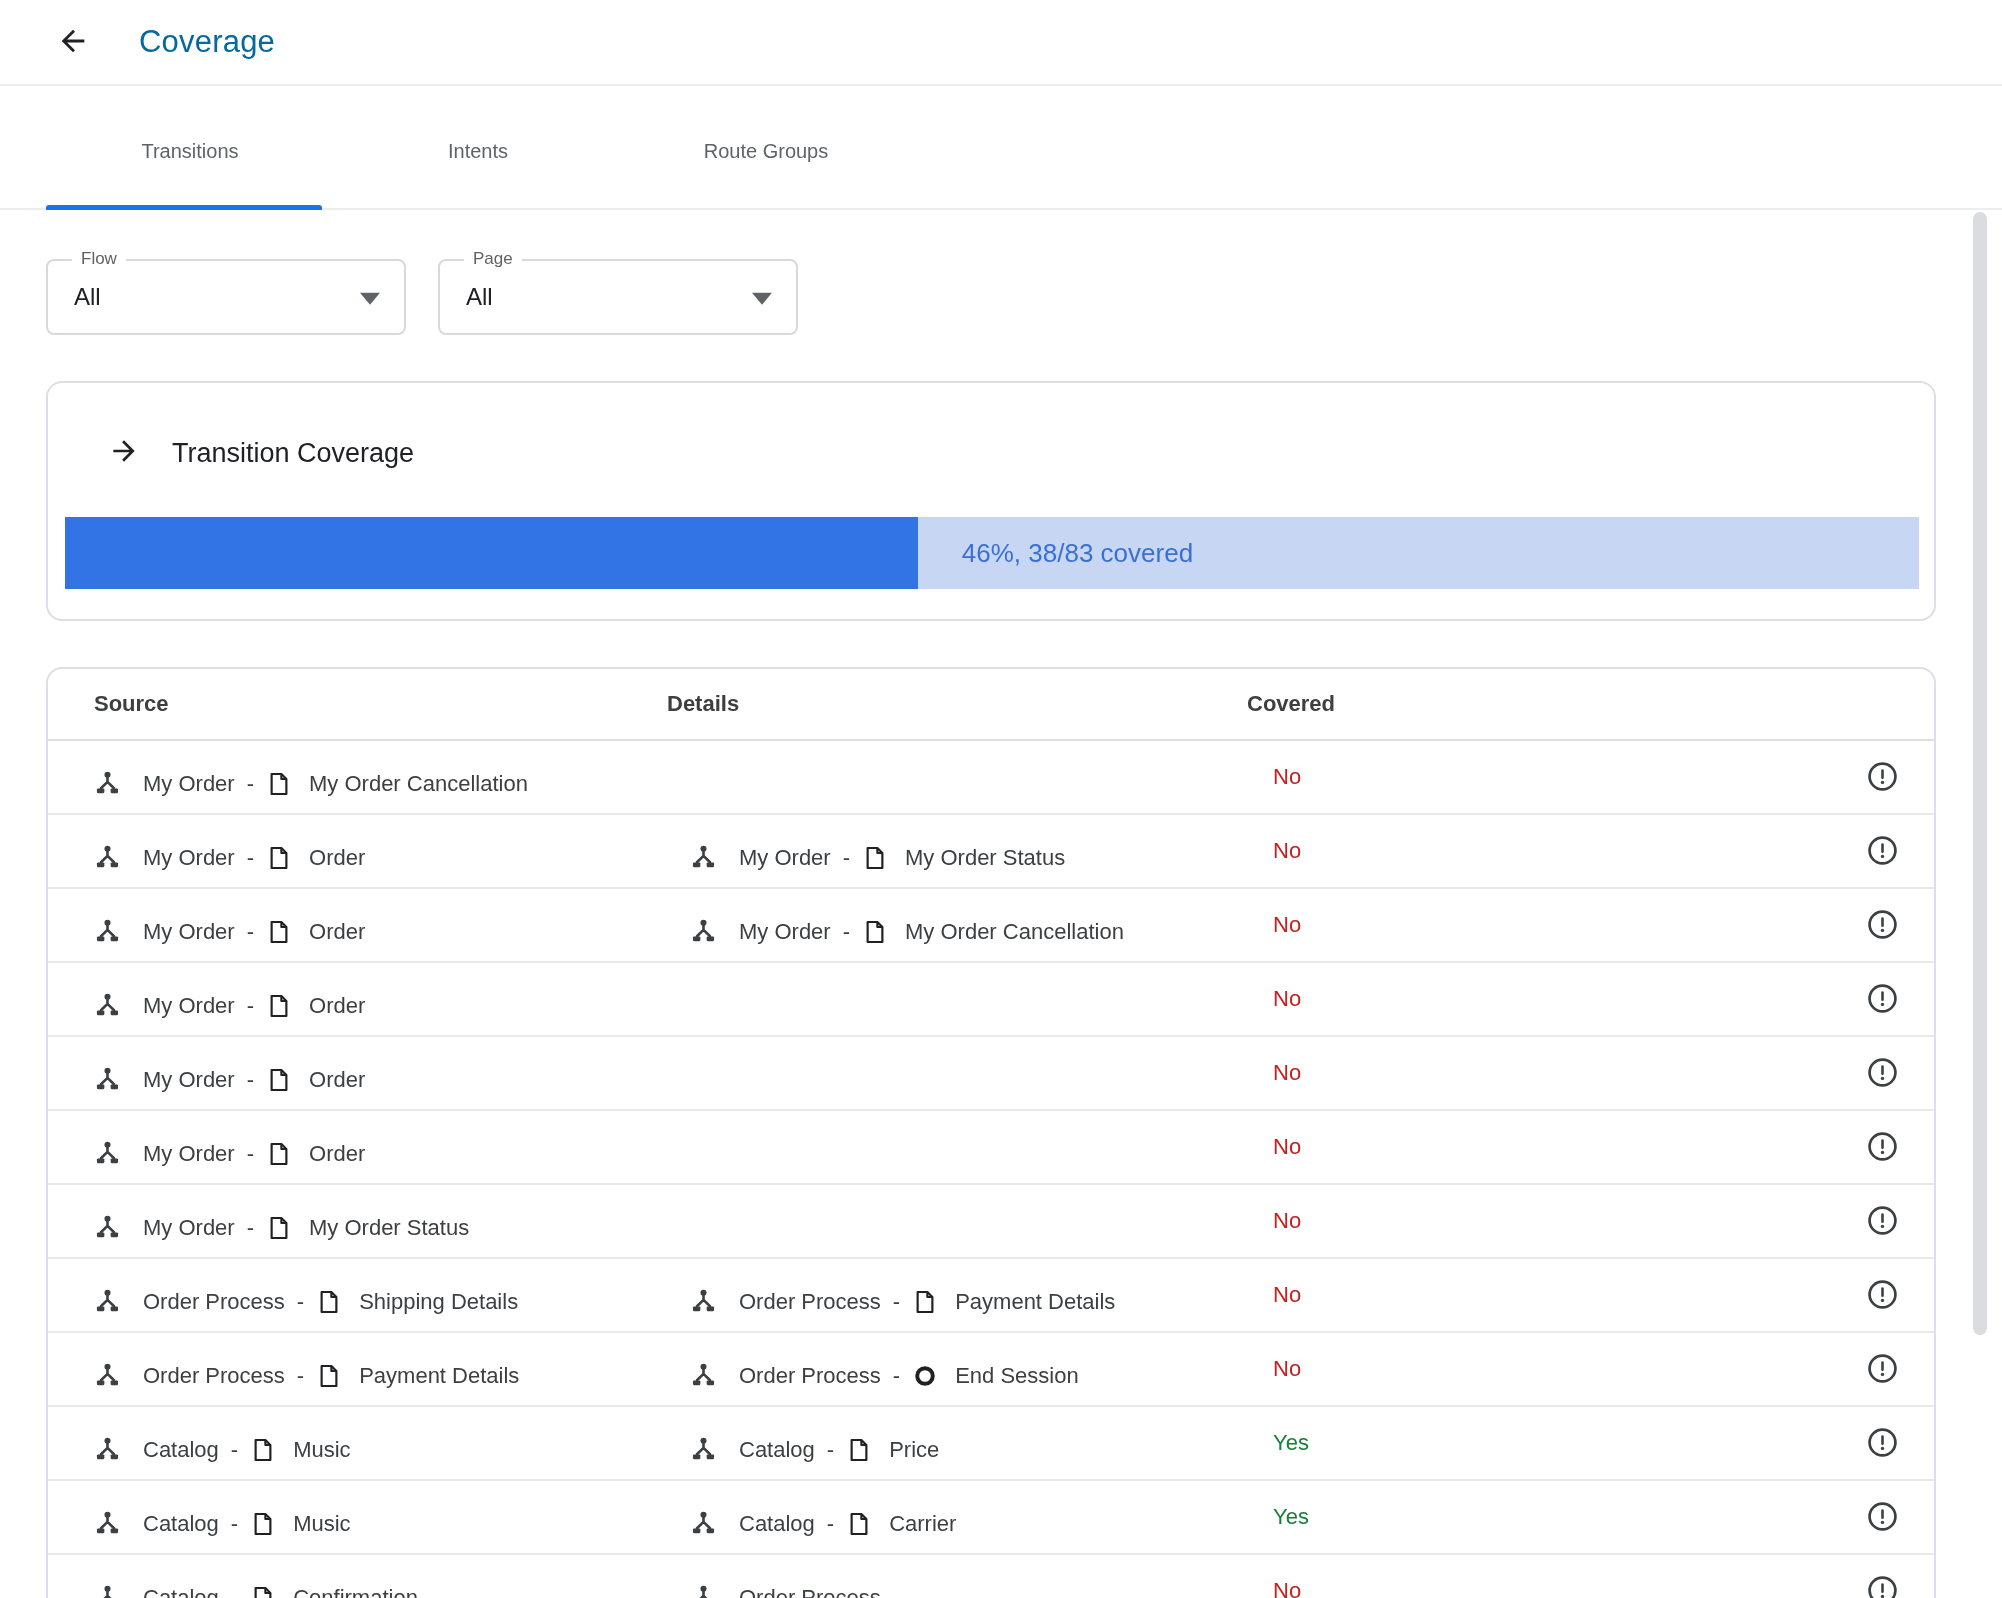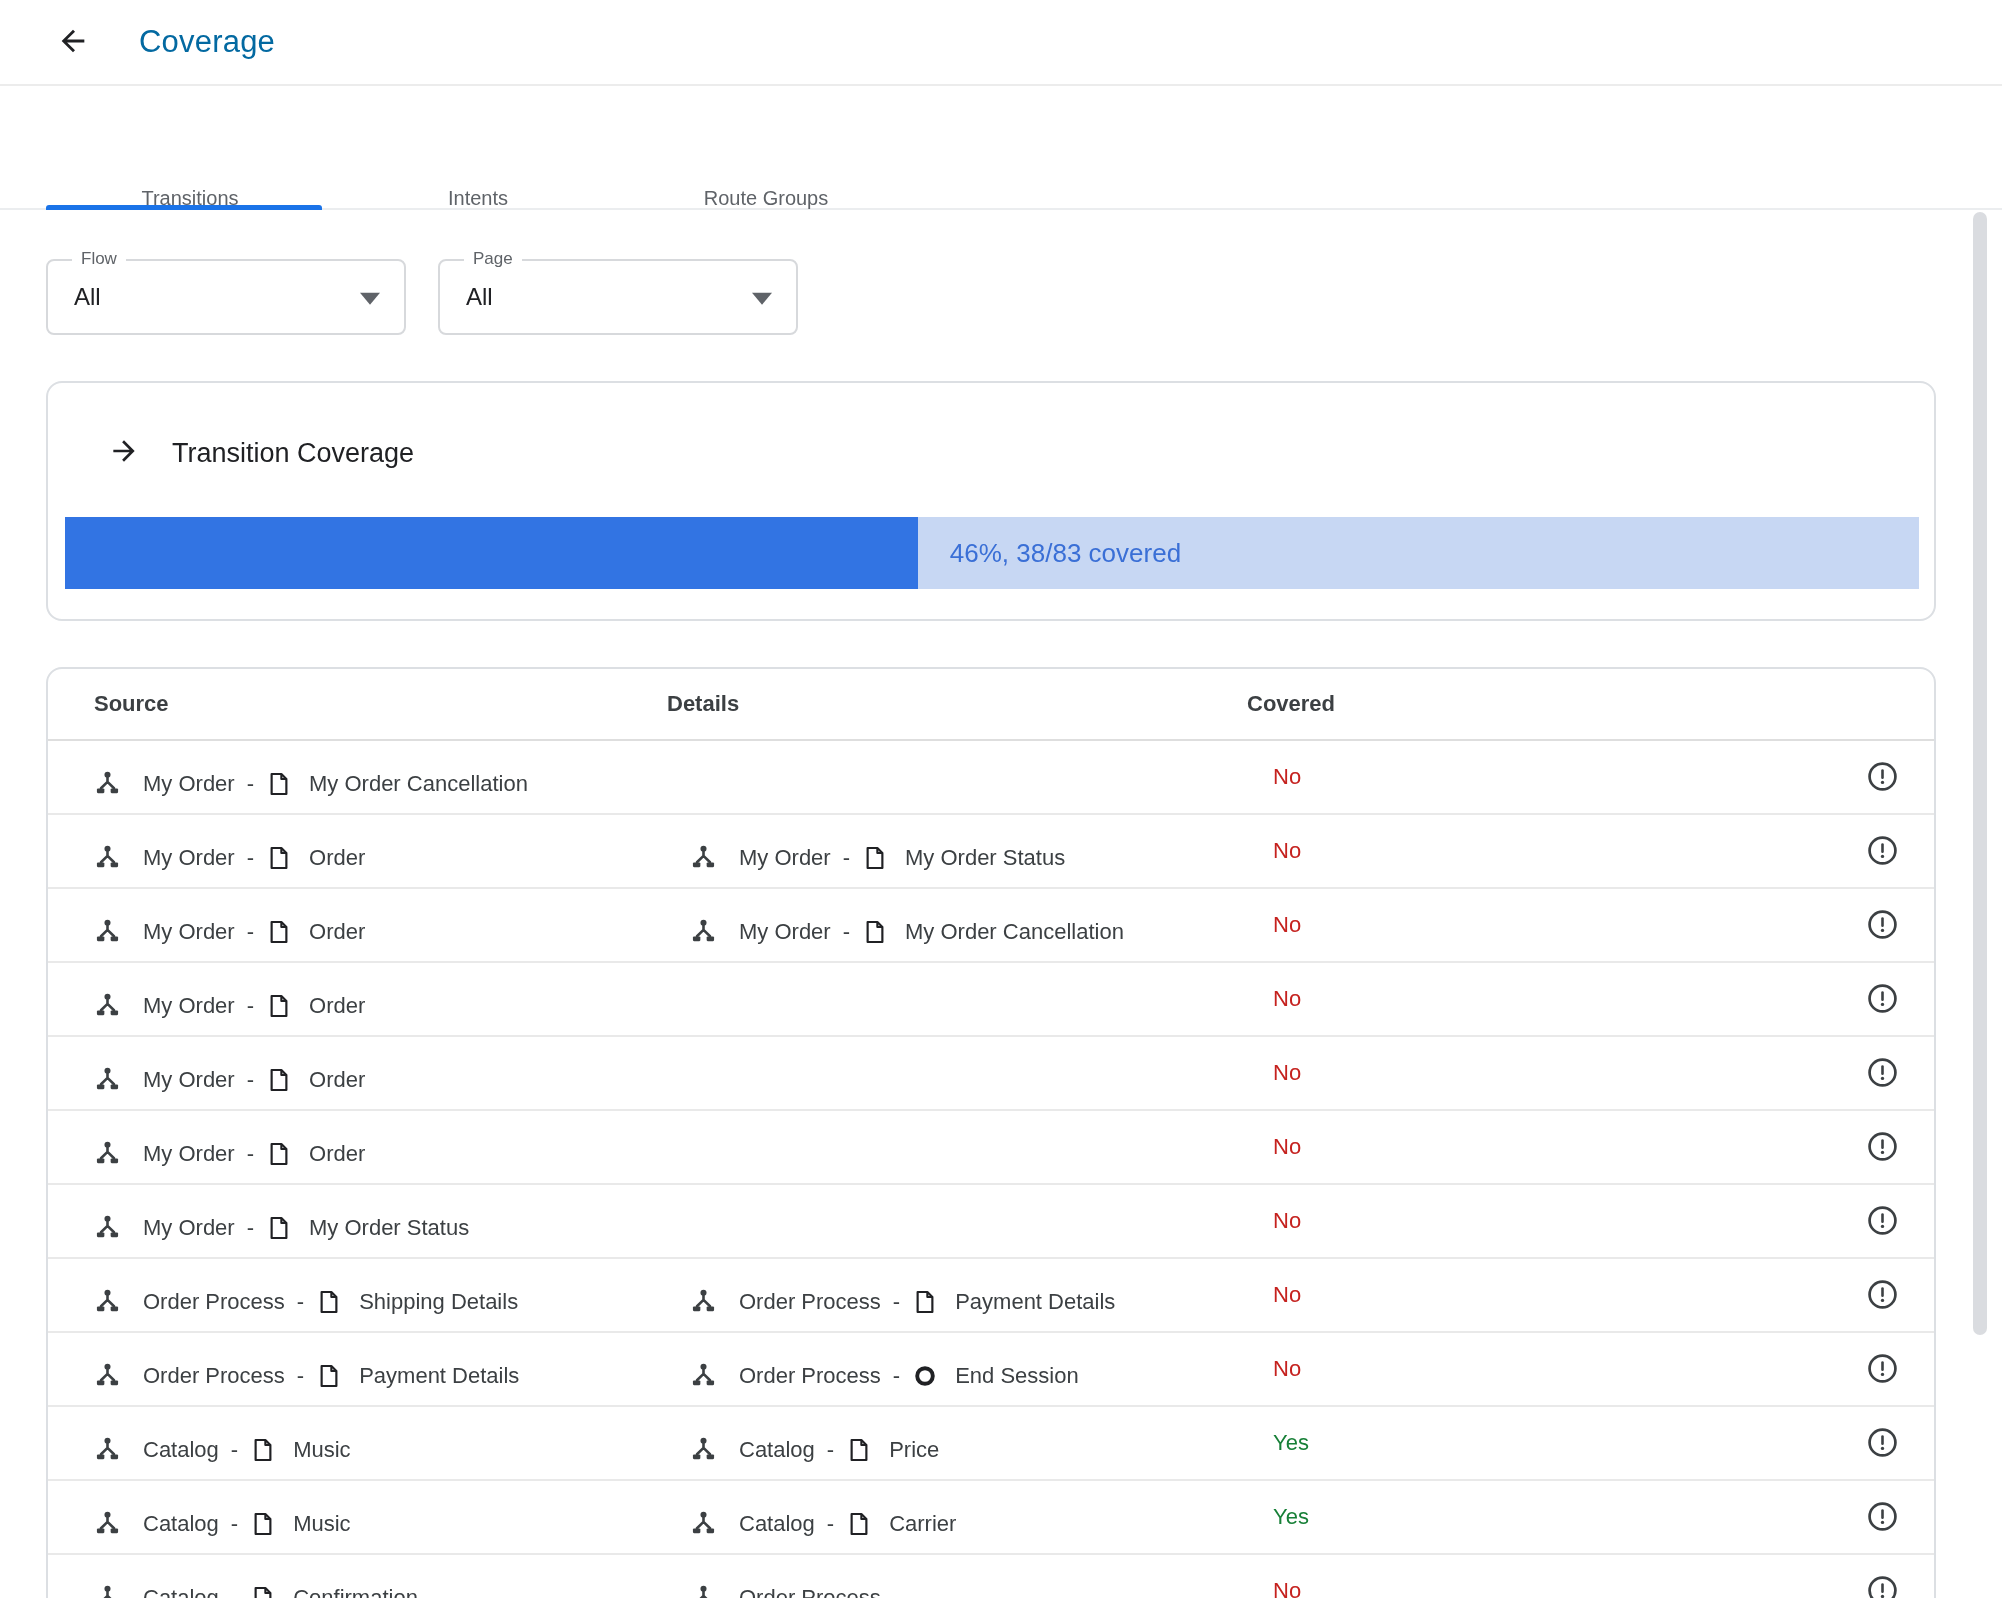--- a/index.html
+++ b/index.html
@@ -14,21 +14,21 @@
             background:#fff; border-bottom:2px solid #ececec;
             display:flex; align-items:center; }
   .back-btn{ margin-left:55px; width:36px; height:36px; border:none; background:none;
              padding:0; cursor:pointer; display:flex; align-items:center; justify-content:center; }
   .back-btn svg{ width:34px; height:34px; }
   .app-title{ margin-left:48px; font-size:31px; font-weight:500; color:#0369a1; letter-spacing:.2px; }
 
   
   .tab-divider{ position:absolute; top:208px; left:0; width:2002px; height:2px; background:#ebedef; }
   .tab-bar{ position:absolute; top:140px; left:46px; height:70px; display:flex; }
-  .tab{ width:288px; height:70px; display:flex; align-items:flex-end; justify-content:center;
+  .tab{ width:288px; height:70px; display:flex; align-items:flex-start; justify-content:center;
         font-size:20px; font-weight:500; color:#5f6368; cursor:pointer; position:relative; }
   .tab.active::after{ content:""; position:absolute; left:0; bottom:0; width:276px; height:5px;
                       background:#1a73e8; border-radius:3px 3px 0 0; }
 
   
   .select-field{ position:absolute; top:259px; width:360px; height:76px; background:#fff;
                  border:2px solid #d7d9dc; border-radius:8px; cursor:pointer; }
   .select-flow{ left:46px;text-align:center; } .select-page{ left:438px; }
   .field-label{ position:absolute; top:-12px; left:24px; background:#fff; padding:0 9px;
                 font-size:17px; color:#5f6368; }
@@ -40,21 +40,21 @@
 
   
   .coverage-card{ position:absolute; left:46px; top:381px; width:1890px; height:240px;
                   border:2px solid #dcdfe3; border-radius:16px; background:#fff; }
   .card-head{ position:absolute; left:60px; top:36px; display:flex; align-items:center;margin-top:16px; }
   .card-head svg{ width:32px; height:32px; }
   .card-title{ margin-left:32px; font-size:27px; font-weight:500; color:#202124; }
   .progress-track{ position:absolute; left:17px; top:134px; width:1854px; height:72px;
                    background:#c7d7f3; display:flex; align-items:center; }
   .progress-fill{ height:100%; background:#3274e3; flex:0 0 auto; }
-  .progress-label{ margin-left:32px; font-size:26px; color:#3a6fd6; white-space:nowrap; }
+  .progress-label{ margin-left:44px; font-size:26px; color:#3a6fd6; white-space:nowrap; }
 
   
   .table-card{ position:absolute; left:46px; top:667px; width:1890px; height:960px;
                border:2px solid #dcdfe3; border-radius:16px 16px 0 0; background:#fff; overflow:hidden; }
   .thead, .trow{ display:grid; grid-template-columns:573px 580px 612px 47px;
                  align-items:center; padding:0 32px 0 46px; }
   .thead{ height:72px; border-bottom:2px solid #dedede; font-size:22px; font-weight:700; color:#3c4043; }
   .trow{ height:74px; border-bottom:2px solid #e9e9e9; }
   .entity{ display:flex; align-items:center; font-size:22px; color:#3c4043; white-space:nowrap;margin-top:13px; }
   .tgt-cell .entity{ padding-left:23px; }

